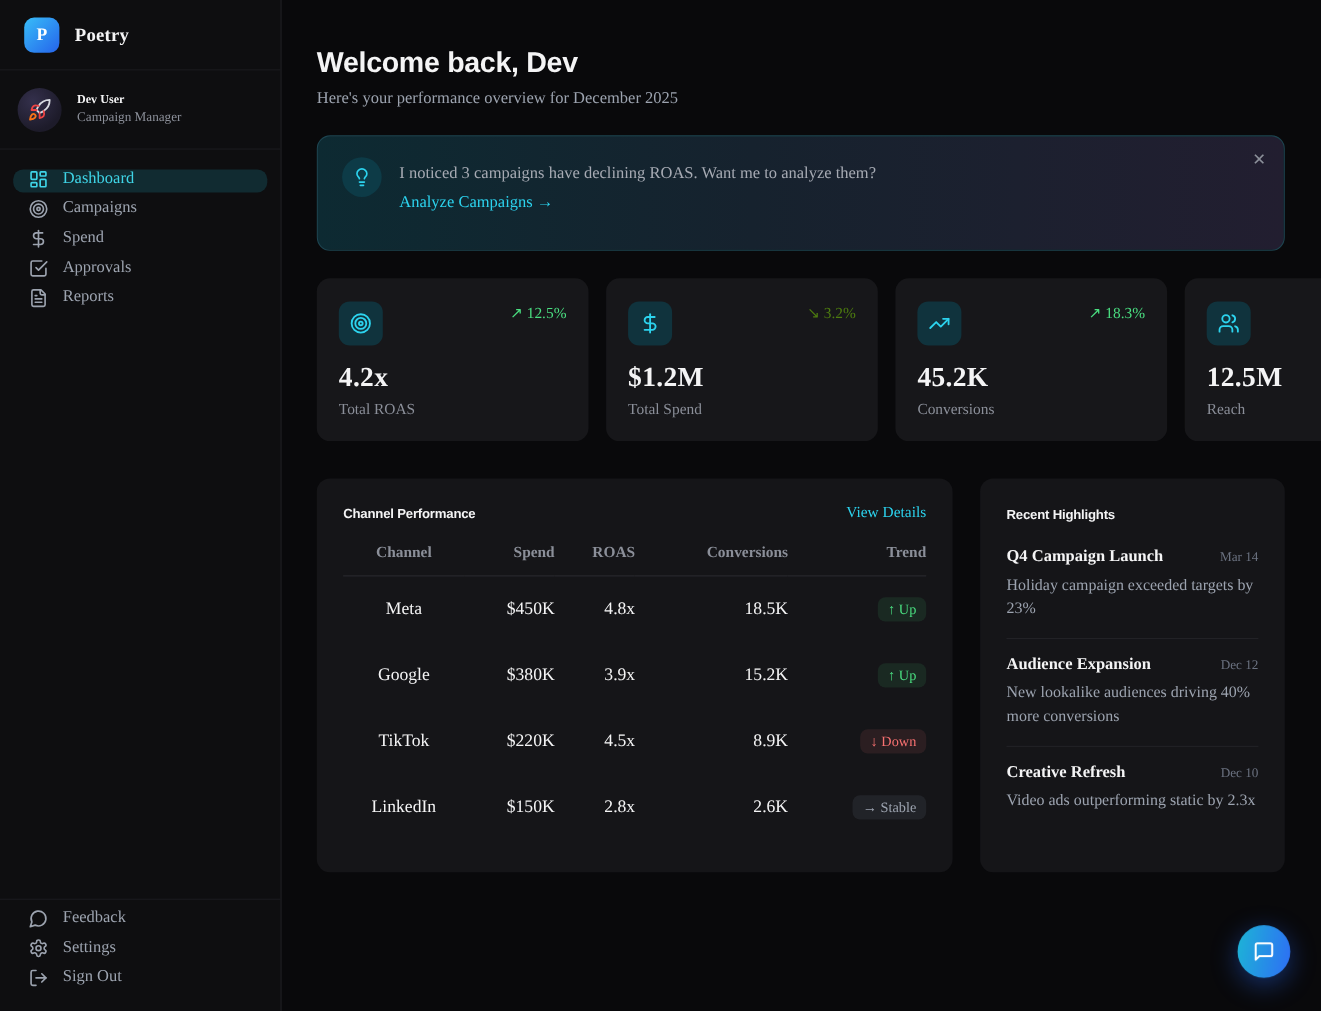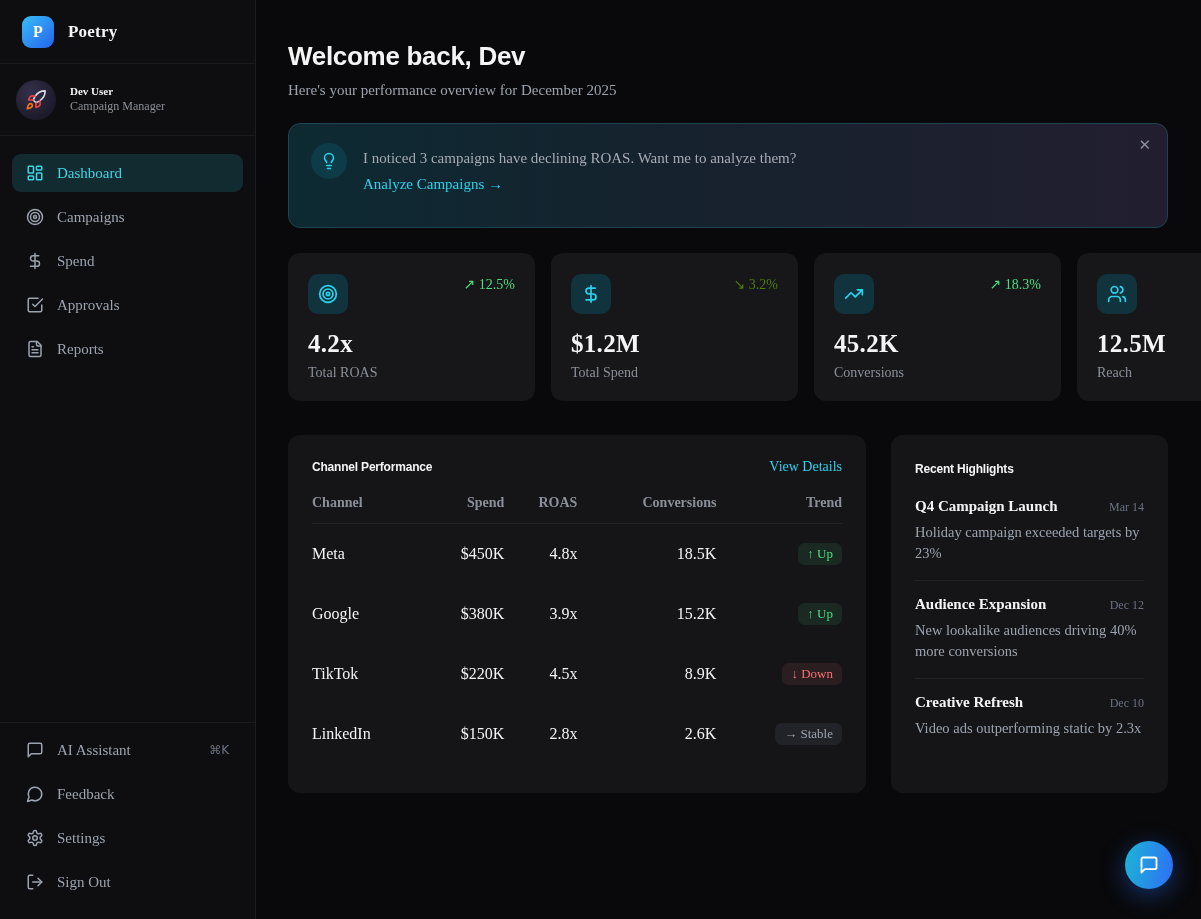--- a/index.html
+++ b/index.html
@@ -22,21 +22,21 @@
 
   .user { display:flex; align-items:center; gap:14px; padding:16px; height:72px;
     border-bottom:1px solid #1b1b1f; }
   .avatar { width:40px; height:40px; border-radius:50%;
     background:radial-gradient(circle at 35% 30%,#34304c,#1d1b2a 70%);
     display:flex; align-items:center; justify-content:center; }
   .user-name { font-weight:bold; font-size:11px; line-height:1.25; }
   .user-role { font-size:12px; color:#8b8f99; }
 
   nav.main-nav { padding:18px 12px 0 12px; flex:1; }
-  .nav-item { display:flex; align-items:center; gap:13px; height:38px; padding:0 14px;
+  .nav-item { display:flex; align-items:flex-start; gap:13px; height:21px; padding:0 14px;
     margin-bottom:6px; border-radius:9px; color:#9ca3af; font-size:15px; cursor:pointer; }
   .nav-item svg { width:18px; height:18px; flex-shrink:0; }
   .nav-item.active { background:#112b31; color:#3fd4e6; }
   .nav-footer { border-top:1px solid #1b1b1f; padding:8px 12px 12px 12px; }
   .nav-item .grow { flex:1; }
   .shortcut { font-size:12px; color:#6b7280; font-family:"DejaVu Sans", sans-serif; }
 
   
   .main { flex:1; padding:41px 33px 0 32px; }
   h1.page-title { font-family:"Liberation Sans", sans-serif; font-weight:bold;
@@ -72,21 +72,21 @@
   .panels { margin-top:34px; width:880px; display:grid; grid-template-columns:578px 277px; gap:25px; }
   .panel { background:#151518; border-radius:12px; height:358px; padding:24px; }
   .panel-head { display:flex; justify-content:space-between; align-items:center; }
   .panel-title { font-family:"Liberation Sans", sans-serif; font-weight:bold; font-size:12px;
     letter-spacing:-.2px; }
   .panel-link { color:#2cd3ee; font-size:14px; cursor:pointer; }
 
   table.perf { width:100%; margin-top:20px; border-collapse:collapse; }
   table.perf th { font-size:14px; color:#8b8f99; font-weight:bold; text-align:right;
     padding:0 0 12px 0; border-bottom:1px solid #242428; }
-  table.perf th.l, table.perf td.l { text-align:left; }
+  table.perf th.l, table.perf td.l { text-align:center; }
   table.perf td { font-size:16px; text-align:right; padding:19px 0; }
   .badge { display:inline-block; font-size:13px; padding:3px 9px; border-radius:7px; }
   .badge.up { color:#4ade80; background:rgba(74,222,128,.10); }
   .badge.down { color:#f87171; background:rgba(248,113,113,.10); }
   .badge.stable { color:#9ca3af; background:rgba(148,163,184,.10); }
 
   .hl-item { padding:15px 0 16px 0; border-bottom:1px solid #222226; }
   .hl-item:first-of-type { padding-top:21px; }
   .hl-item:last-of-type { border-bottom:none; }
   .hl-row { display:flex; justify-content:space-between; align-items:baseline;text-align:center; }
@@ -168,28 +168,20 @@
             <path d="M14 2v4a2 2 0 0 0 2 2h4"></path>
             <path d="M16 13H8"></path>
             <path d="M16 17H8"></path>
             <path d="M10 9H8"></path>
         </svg>
         <span>Reports</span>
       </div>
     </nav>
 
     <div class="nav-footer">
-      <div class="nav-item">
-        <svg viewBox="0 0 24 24" fill="none" stroke="currentColor" stroke-width="2" stroke-linecap="round" stroke-linejoin="round">
-          <path d="M21 15a2 2 0 0 1-2 2H7l-4 4V5a2 2 0 0 1 2-2h14a2 2 0 0 1 2 2z"></path>
-        </svg>
-        <span>AI Assistant</span>
-        <span class="grow"></span>
-        <span class="shortcut">⌘K</span>
-      </div>
       <div class="nav-item">
         <svg viewBox="0 0 24 24" fill="none" stroke="currentColor" stroke-width="2" stroke-linecap="round" stroke-linejoin="round">
           <path d="M7.9 20A9 9 0 1 0 4 16.1L2 22Z"></path>
         </svg>
         <span>Feedback</span>
       </div>
       <div class="nav-item">
         <svg viewBox="0 0 24 24" fill="none" stroke="currentColor" stroke-width="2" stroke-linecap="round" stroke-linejoin="round">
           <path d="M12.22 2h-.44a2 2 0 0 0-2 2v.18a2 2 0 0 1-1 1.73l-.43.25a2 2 0 0 1-2 0l-.15-.08a2 2 0 0 0-2.73.73l-.22.38a2 2 0 0 0 .73 2.73l.15.1a2 2 0 0 1 1 1.72v.51a2 2 0 0 1-1 1.74l-.15.09a2 2 0 0 0-.73 2.73l.22.38a2 2 0 0 0 2.73.73l.15-.08a2 2 0 0 1 2 0l.43.25a2 2 0 0 1 1 1.73V20a2 2 0 0 0 2 2h.44a2 2 0 0 0 2-2v-.18a2 2 0 0 1 1-1.73l.43-.25a2 2 0 0 1 2 0l.15.08a2 2 0 0 0 2.73-.73l.22-.39a2 2 0 0 0-.73-2.73l-.15-.08a2 2 0 0 1-1-1.74v-.5a2 2 0 0 1 1-1.74l.15-.09a2 2 0 0 0 .73-2.73l-.22-.38a2 2 0 0 0-2.73-.73l-.15.08a2 2 0 0 1-2 0l-.43-.25a2 2 0 0 1-1-1.73V4a2 2 0 0 0-2-2z"></path>
             <circle cx="12" cy="12" r="3"></circle>

